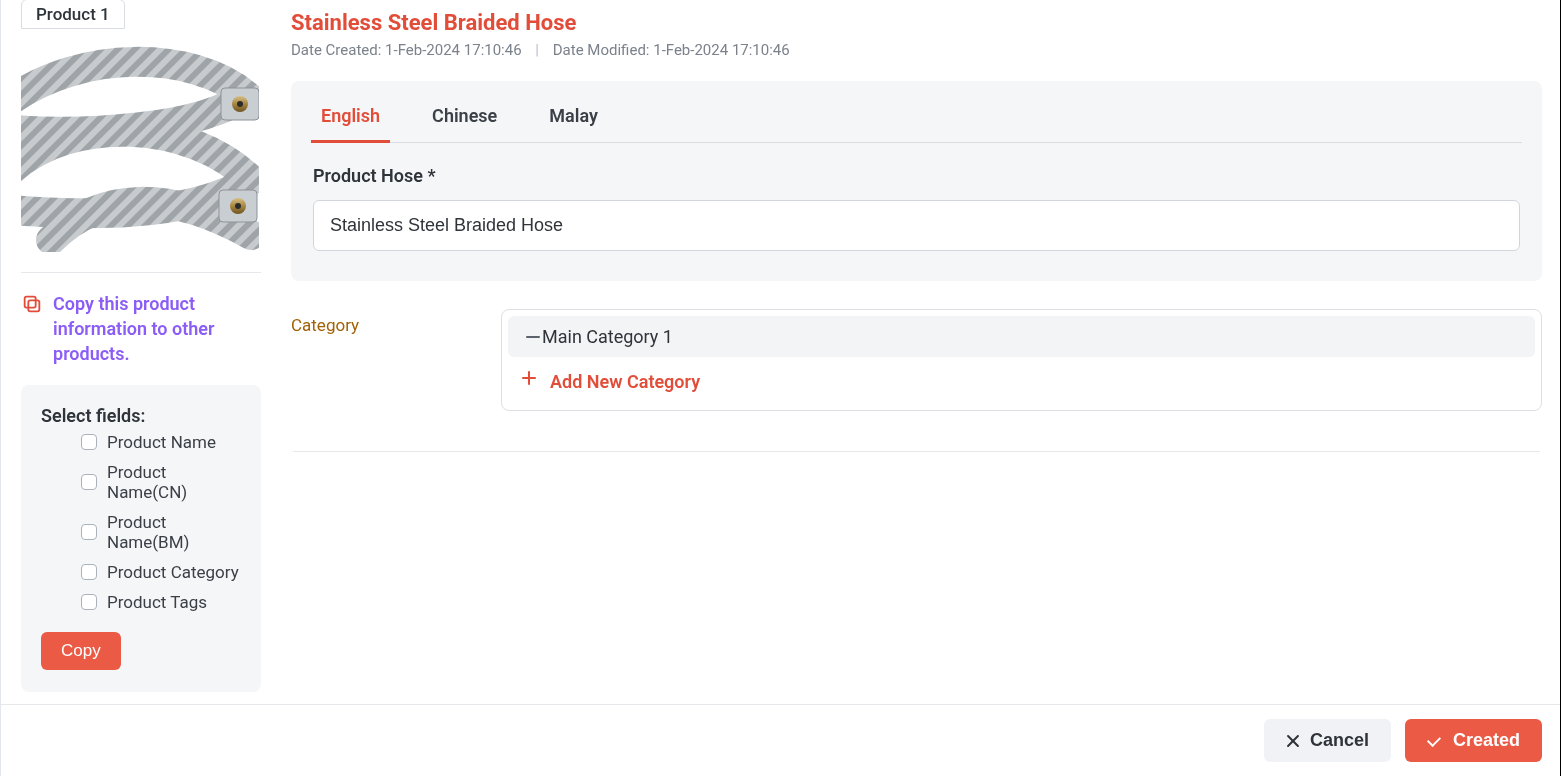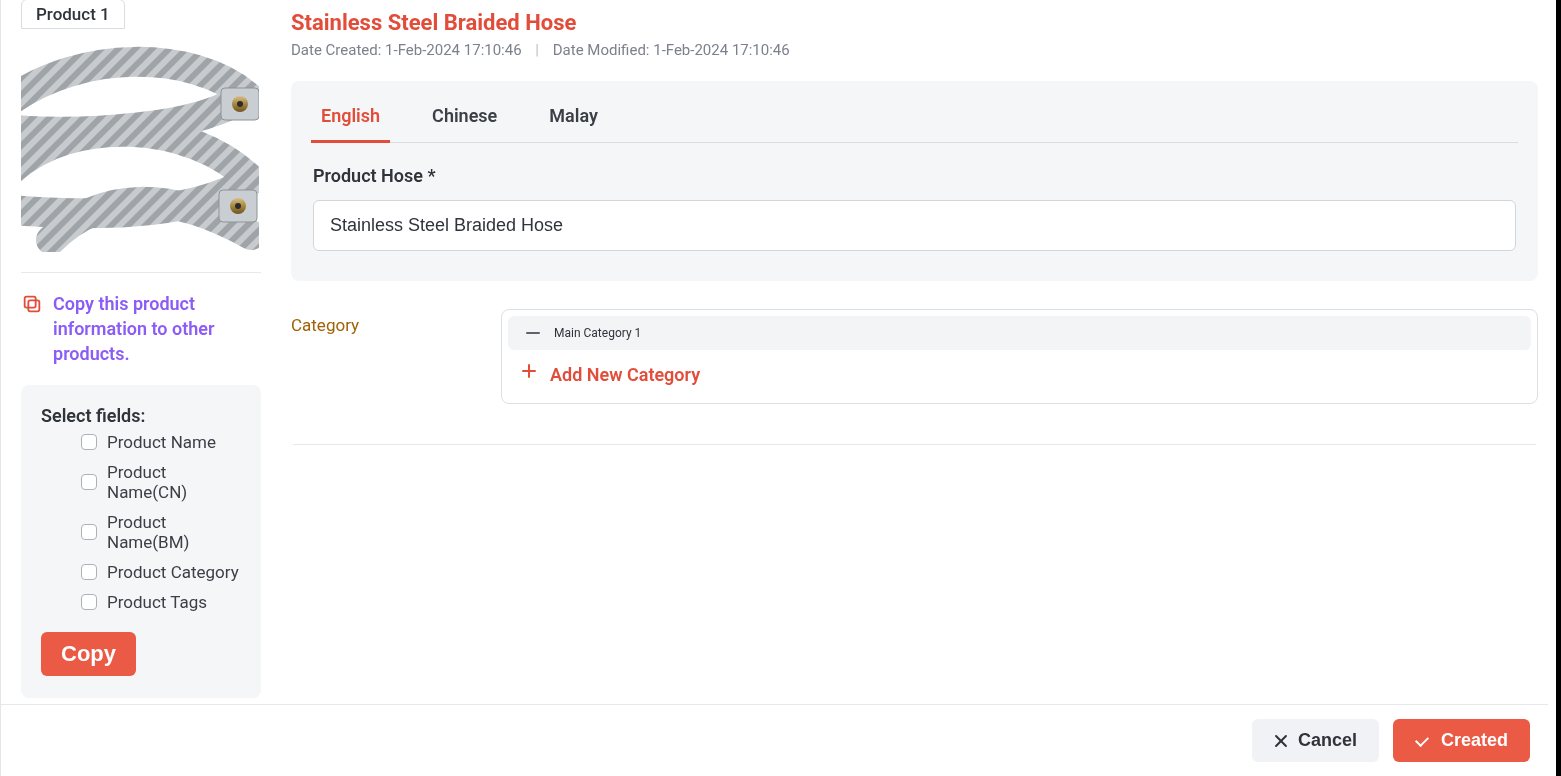--- a/index.html
+++ b/index.html
@@ -9,21 +9,21 @@
     background: #fff;
     color: #2f333a;
     font-size: 16px;
   }
   .page {
     width: 1561px;
     height: 776px;
     position: relative;
     overflow: hidden;
     border-left: 1px solid #e3e6ea;
-    border-right: 5px solid #000000;
+    border-right: 1px solid #000000;
   }
   .content {
     display: flex;
     padding: 0 18px 0 20px;
     gap: 30px;
   }
   .sidebar {
     width: 240px;
     flex: 0 0 240px;
   }
@@ -91,22 +91,22 @@
     background: #fff;
     flex: 0 0 auto;
   }
   .copy-btn {
     margin-top: 10px;
     background: #ea5a44;
     color: #fff;
     border: none;
     border-radius: 6px;
     padding: 9px 20px;
-    font-size: 22px;
-    font-weight: 700;
+    font-size: 17px;
+    font-weight: 400;
     cursor: pointer;
   }
   .main {
     flex: 1 1 auto;
     padding-top: 6px;
   }
   .product-title {
     color: #e24d3a;
     font-size: 22px;
     font-weight: 700;
@@ -178,23 +178,23 @@
     border: 1px solid #dcdfe4;
     border-radius: 8px;
     background: #fff;
     padding: 0 0 14px 0;
     overflow: hidden;
   }
   .category-row {
     background: #f3f4f6;
     display: flex;
     align-items: center;
-    gap: 14px;
+    gap: 2px;
     padding: 10px 18px;
-    font-size: 12px;
+    font-size: 18px;
     color: #2f333a;
     margin: 6px 6px 8px 6px;
     border-radius: 6px;
   }
   .minus-ico {
     width: 14px; height: 2px; background: #5d636c; border-radius: 1px;
   }
   .add-cat-row {
     display: flex;
     align-items: flex-start;
@@ -219,21 +219,21 @@
     background: #fff;
     height: 48px;
   }
   .bottom-divider {
     border: 0;
     border-top: 1px solid #e6e8ec;
     margin: 40px 2px 0 2px;
   }
   .footer-bar {
     position: absolute;
-    left: 0; right: 8px; bottom: 0;
+    left: 0; right: 0; bottom: 0;
     height: 72px;
     background: #fff;
     border-top: 1px solid #e6e8ec;
     display: flex;
     justify-content: flex-end;
     align-items: center;
     gap: 14px;
     padding: 0 18px;
   }
   .btn {

